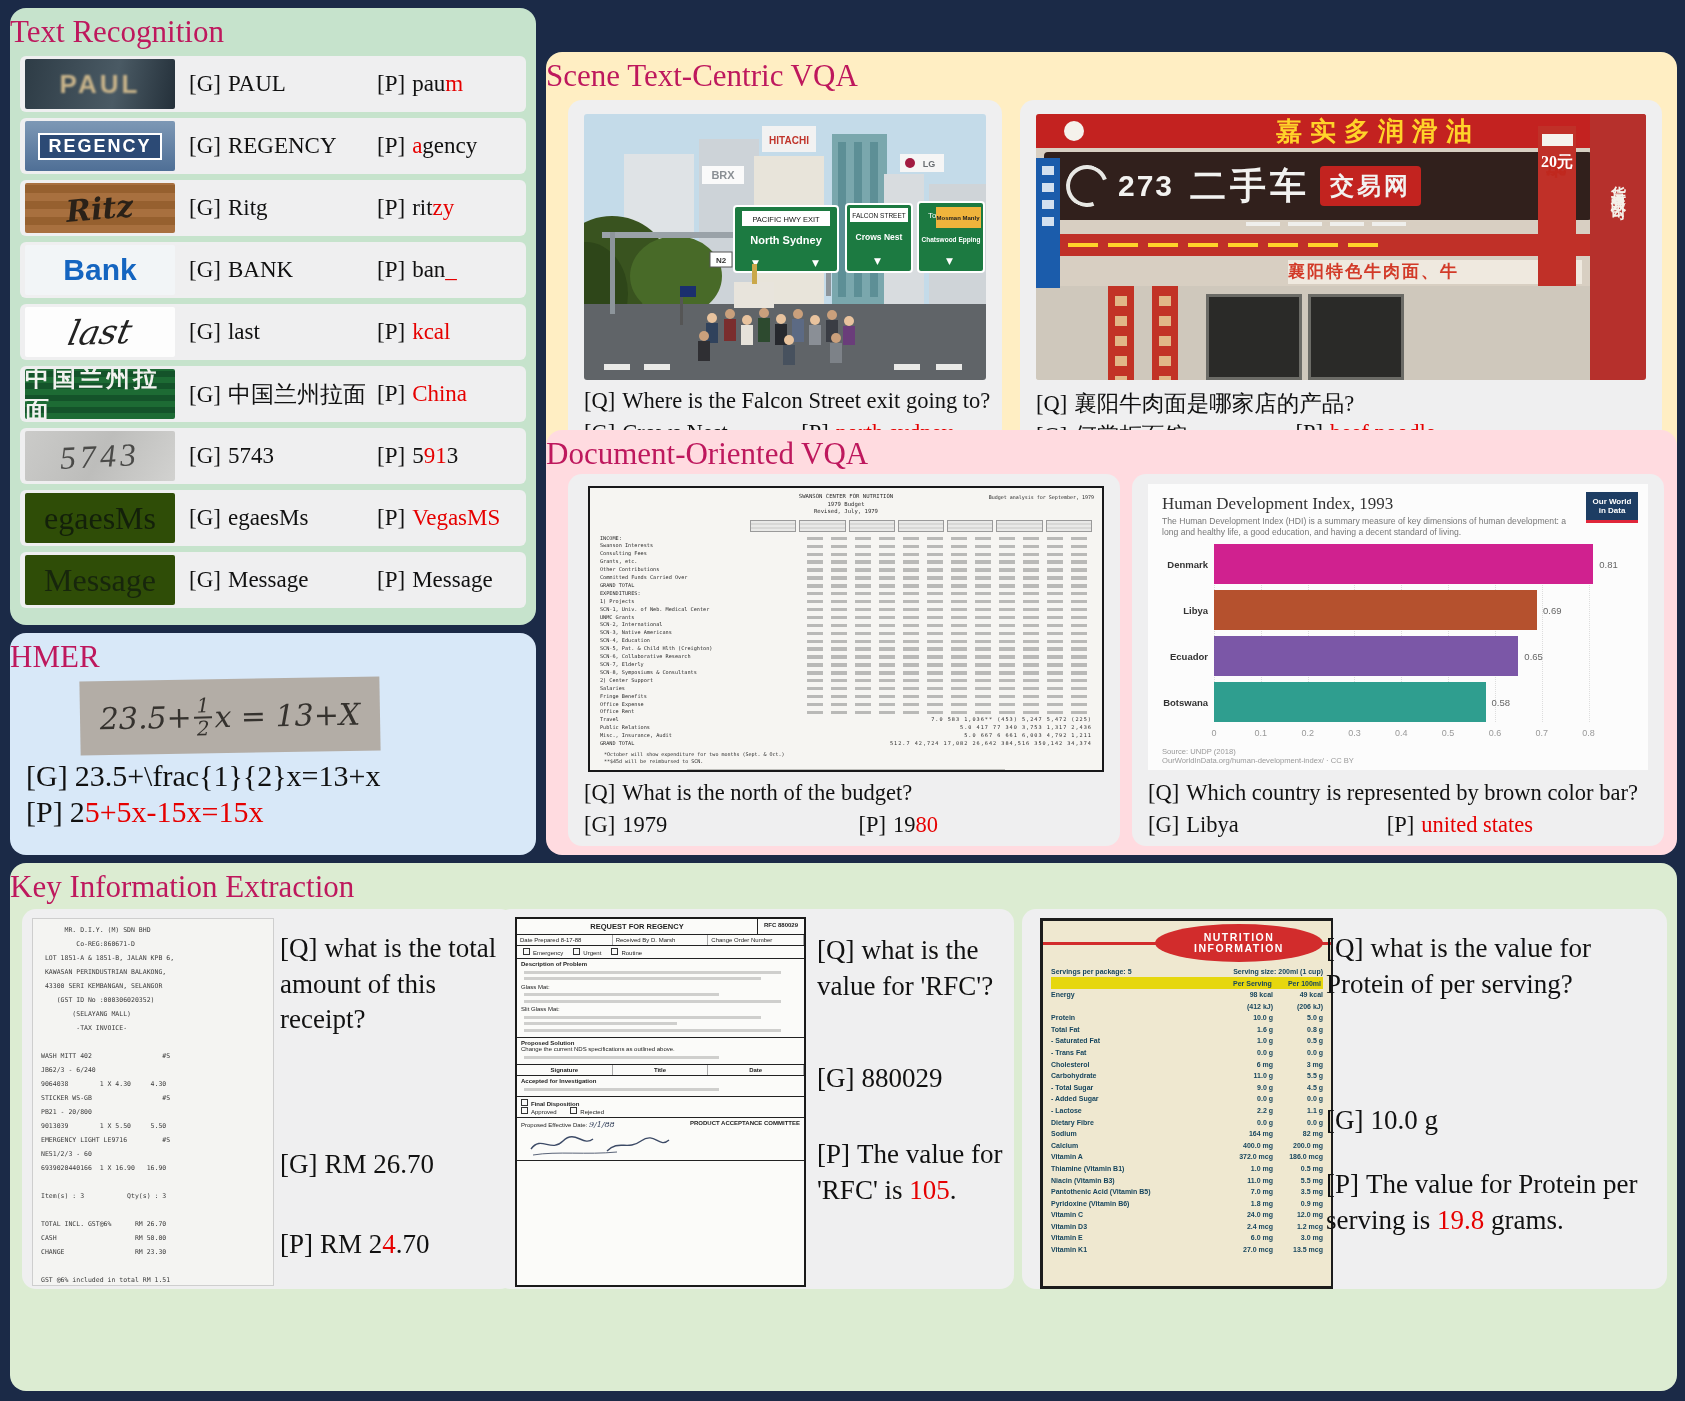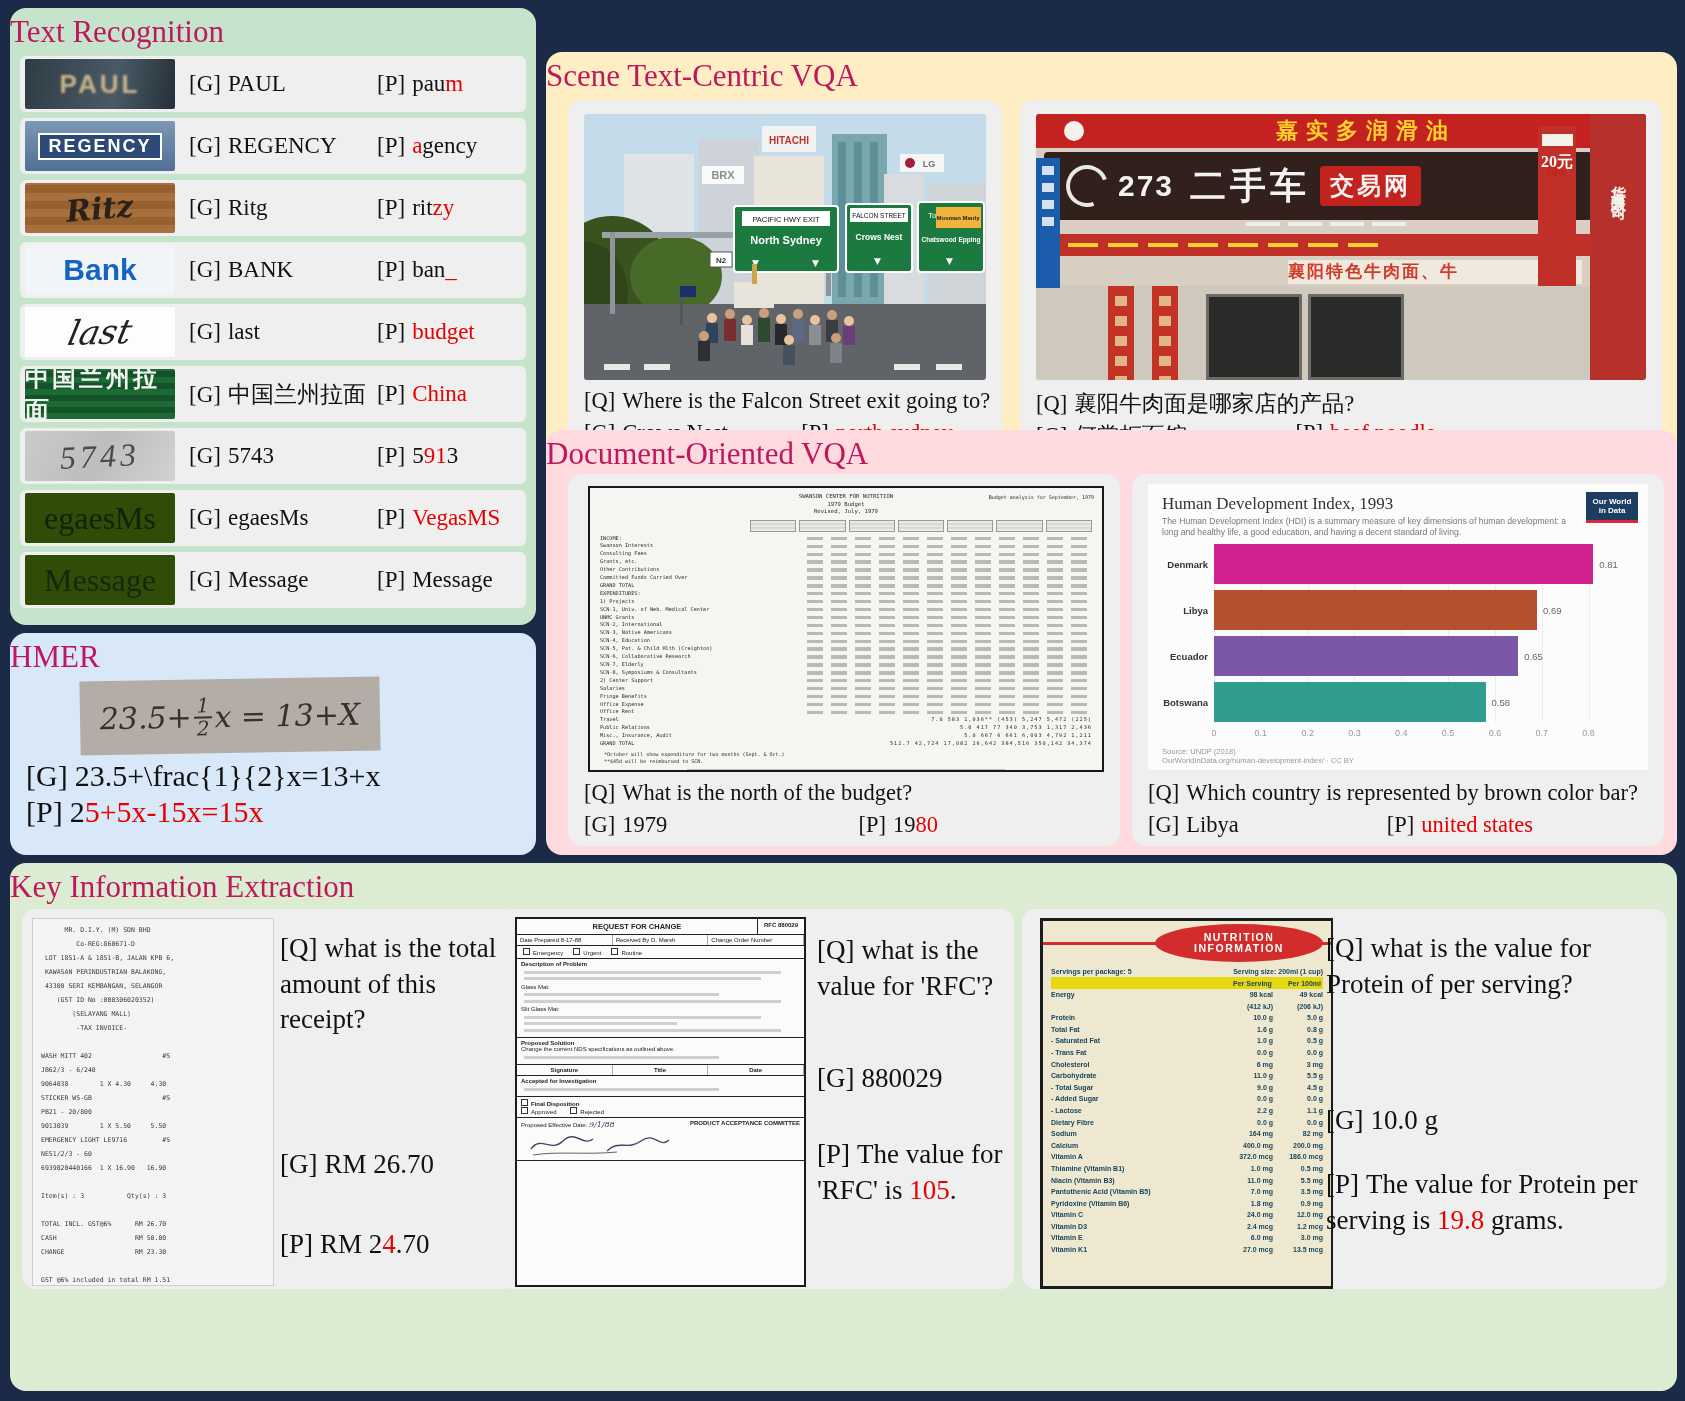--- a/index.html
+++ b/index.html
@@ -64,21 +64,21 @@
   .qa-q{position:absolute;left:16px;top:288px;font-size:22.5px;color:#111;white-space:nowrap;}
   .qa-gp{position:absolute;left:16px;right:8px;top:320px;font-size:22.5px;color:#111;}
   .qa-p{position:absolute;}
   #scene-left .qa-p{left:53%;}
   #scene-right .qa-p{left:42%;}
 
   
   .st-banner{position:absolute;left:0;top:0;right:0;height:34px;background:#c32220;display:flex;
           align-items:center;}
   .st-logo-circle{width:20px;height:20px;border-radius:50%;background:#f5f2ec;margin:0 12px 0 28px;}
-  .st-banner-text{margin-left:180px;color:#ffd32a;font-weight:bold;font-size:22px;letter-spacing:8px;}
+  .st-banner-text{margin-left:180px;color:#ffd32a;font-weight:bold;font-size:26px;letter-spacing:8px;}
   .st-sign{position:absolute;left:8px;top:38px;width:548px;height:68px;background:#31201c;
           border-radius:4px;display:flex;align-items:center;color:#f2f2f0;}
   .st-mark{width:34px;height:34px;border:4px solid #e8e8e4;border-radius:50%;margin:0 10px 0 22px;
           border-right-color:transparent;transform:rotate(25deg);}
   .st-num{font-family:"Liberation Sans",sans-serif;font-weight:bold;font-size:30px;letter-spacing:2px;margin-right:16px;}
   .st-main{font-weight:bold;font-size:36px;letter-spacing:4px;}
   .st-patch{background:#c2231f;border-radius:4px;font-weight:bold;font-size:24px;margin-left:10px;
           padding:4px 10px;letter-spacing:3px;}
   .st-webrow{position:absolute;left:210px;top:108px;display:flex;gap:8px;}
   .st-webrow i{display:block;width:34px;height:4px;background:#efefec;}
@@ -246,21 +246,21 @@
           </div>
         <div class="tr-g"><span class="tag">[G]</span><span>BANK</span></div>
         <div class="tr-p"><span class="tag">[P]</span><span>ban</span><span class="rd">_</span><span></span></div>
       </div>
 
       <div class="tr-row">
         <div class="tr-img img-last">
             <span>last</span>
           </div>
         <div class="tr-g"><span class="tag">[G]</span><span>last</span></div>
-        <div class="tr-p"><span class="tag">[P]</span><span></span><span class="rd">budget</span><span></span></div>
+        <div class="tr-p"><span class="tag">[P]</span><span></span><span class="rd">kcal</span><span></span></div>
       </div>
 
       <div class="tr-row">
         <div class="tr-img img-cn">
             <span>中国兰州拉面</span>
           </div>
         <div class="tr-g"><span class="tag">[G]</span><span>中国兰州拉面</span></div>
         <div class="tr-p"><span class="tag">[P]</span><span></span><span class="rd">China</span><span></span></div>
       </div>
 
@@ -748,21 +748,21 @@
    STRICTLY NO CASH REFUND.</pre>
         </div>
       <div class="kqa kq"><span class="tag">[Q]</span><span>what is the total amount of this receipt?</span></div>
       <div class="kqa kg"><span class="tag">[G]</span><span>RM 26.70</span></div>
       <div class="kqa kp"><span class="tag">[P]</span><span>RM 2</span><span class="rd">4</span><span>.70</span></div>
     </div>
 
     <div class="card" id="kie-2">
       <div class="rfc">
         <div class="rfc-top">
-            <span class="rfc-title">REQUEST FOR CHANGE</span>
+            <span class="rfc-title">REQUEST FOR REGENCY</span>
             <span class="rfc-no">RFC  880029</span>
           </div>
         <div class="rfc-fieldrow">
           <span>Date Prepared  8-17-88</span>
           <span>Received By D. Marsh</span>
           <span>Change Order Number</span>
         </div>
         <div class="rfc-priority">
           <span>Emergency</span>
           <span>Urgent</span>

